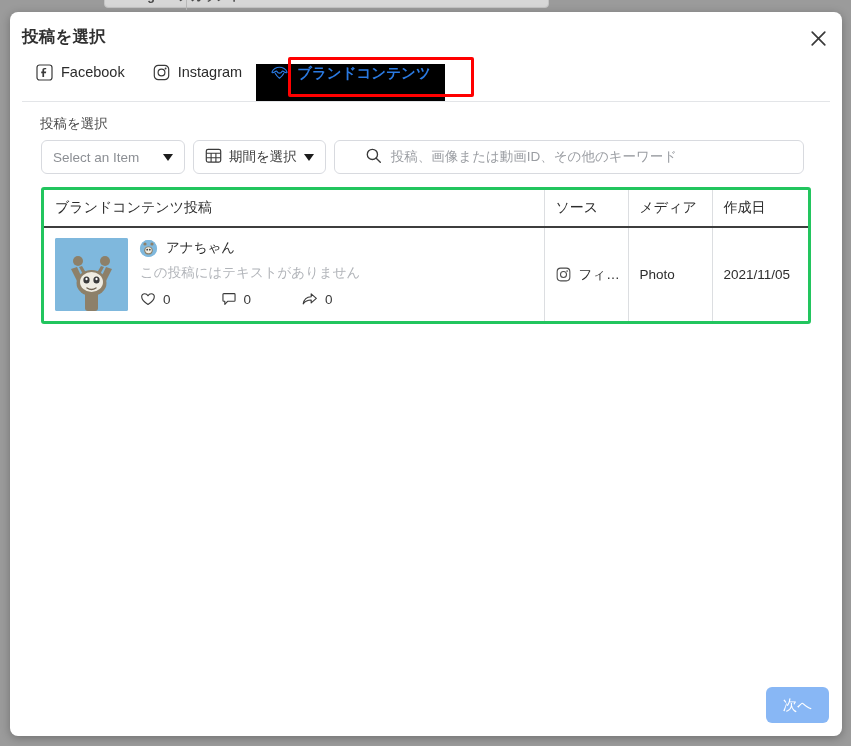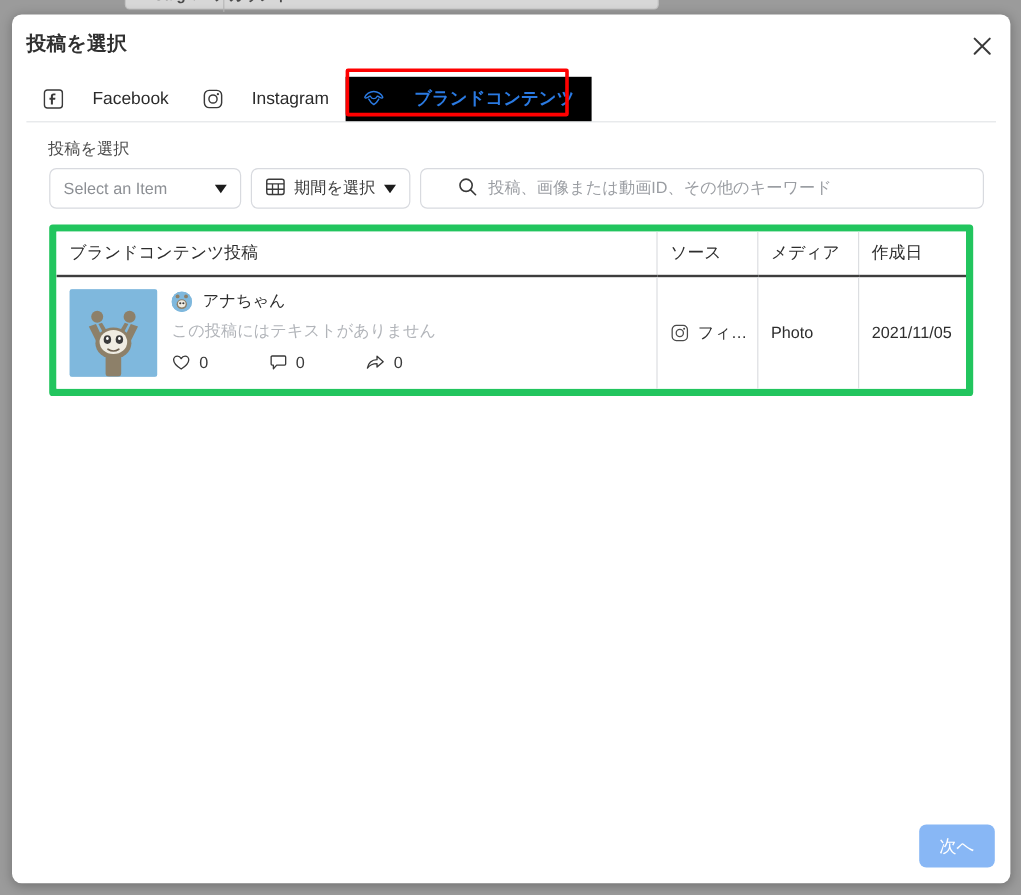--- a/index.html
+++ b/index.html
@@ -78,22 +78,22 @@
   .tabs {
     position: relative;
     height: 38px;
     margin: 0 12px;
     display: flex;
     align-items: stretch;
     border-bottom: 1px solid #e3e5e8;
   }
   .tab {
     display: flex;
-    align-items: center;
-    gap: 24px;
+    align-items: flex-start;
+    gap: 8px;
     padding: 0 14px;
     font-size: 14.5px;
     color: #2b2b2b;
     cursor: pointer;
     white-space: nowrap;
   }
   .tab .ico { display: flex; align-items: center; justify-content: center; }
   .tab.active {
     color: #2a7ae2;
     background: #000000;
@@ -128,41 +128,41 @@
     background: #fff;
     display: flex;
     align-items: center;
     gap: 7px;
     padding: 0 11px;
     font-size: 13.5px;
     color: #8c8f94;
     cursor: pointer;
     white-space: nowrap;
   }
-  .ctrl.select-item { width: 160px; justify-content: space-between; }
+  .ctrl.select-item { width: 144px; justify-content: space-between; }
   .ctrl.period { color: #3c3c3c; }
   .ctrl.search {
     width: 470px;
     cursor: text;
     gap: 9px;
     padding-left: 30px;
   }
   .ctrl.search .ph { color: #9a9da2; }
   .caret {
     width: 0; height: 0;
     border-left: 5.5px solid transparent;
     border-right: 5.5px solid transparent;
     border-top: 7px solid #1c1c1c;
     flex: 0 0 auto;
   }
 
   
   .table-wrap {
     margin: 13px 31px 11px 31px;
-    border: 6px solid #22c55e;
+    border: 3px solid #22c55e;
     border-radius: 3px;
     overflow: hidden;
   }
   table { border-collapse: collapse; width: 100%; table-layout: fixed; }
   thead th {
     font-weight: normal;
     font-size: 14px;
     color: #2d2d2d;
     text-align: left;
     padding: 9px 11px;

